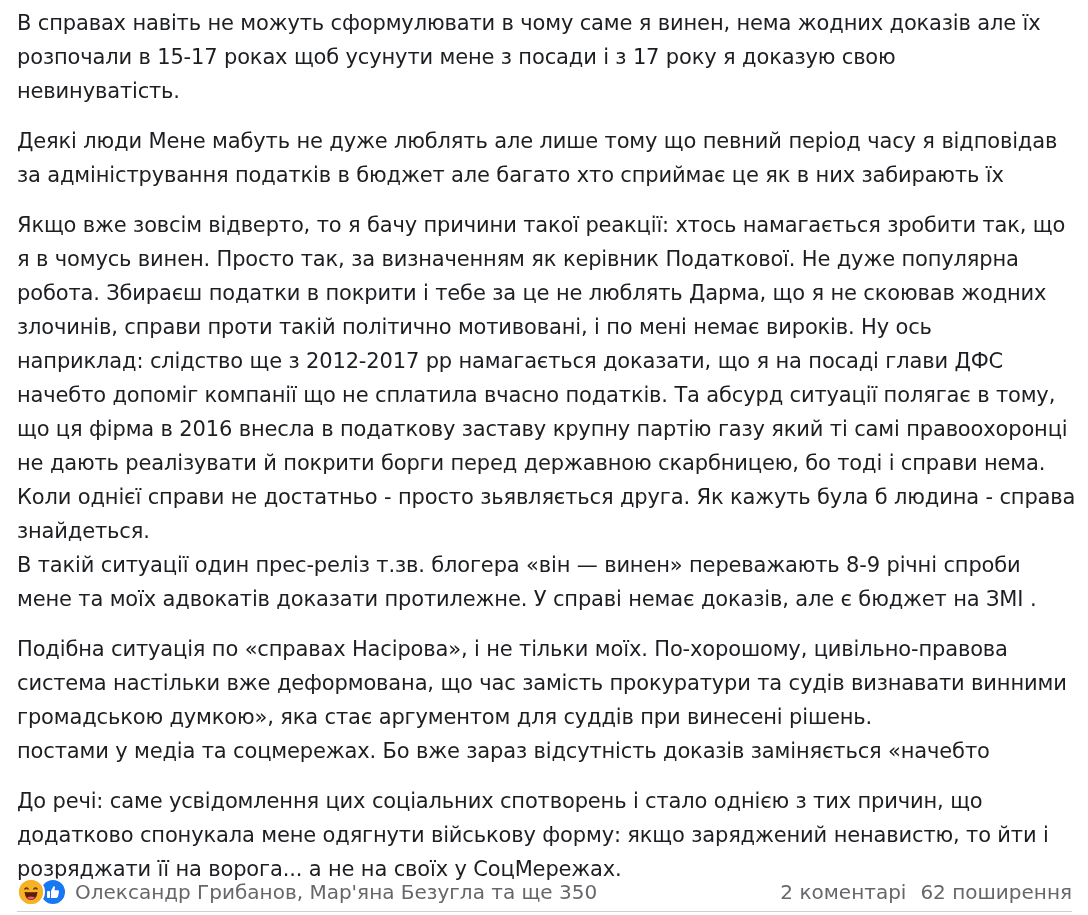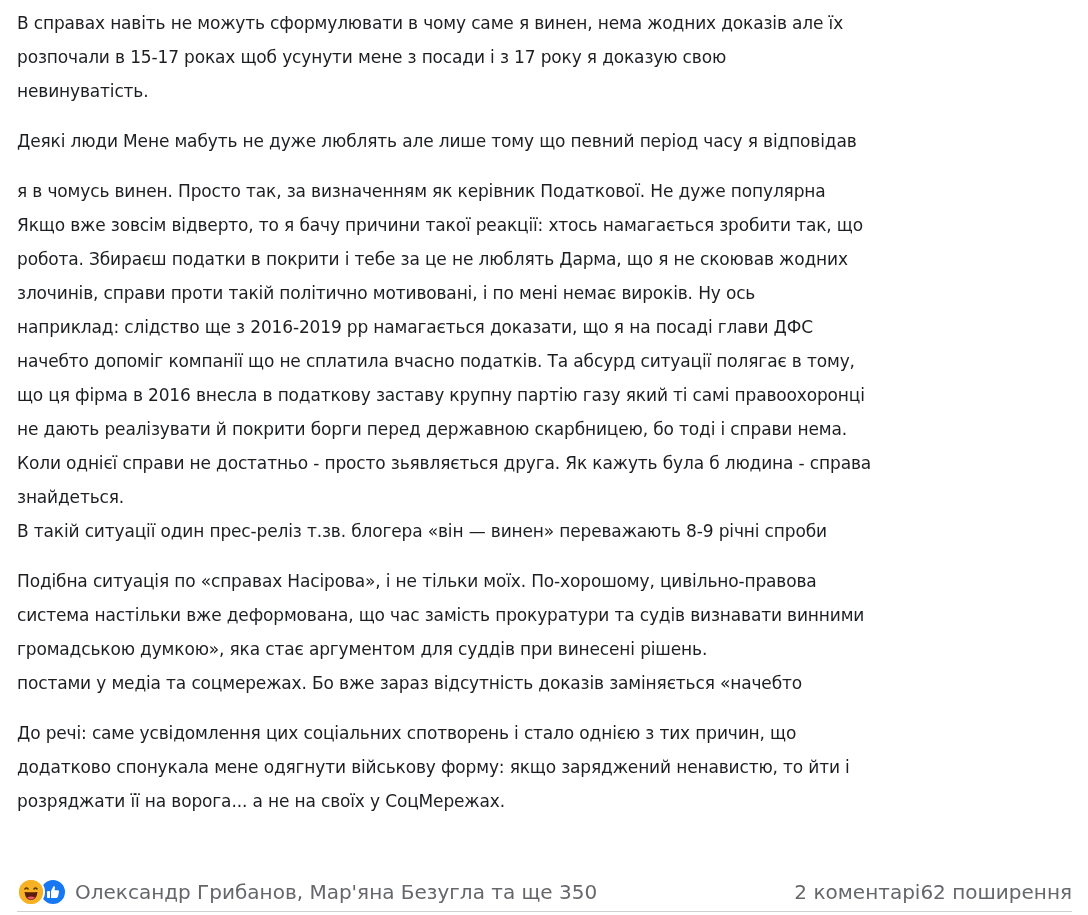--- a/index.html
+++ b/index.html
@@ -9,21 +9,21 @@
     color: #1c1e21;
   }
   .post {
     position: relative;
     padding: 6px 16px 0 17px;
     box-sizing: border-box;
     width: 1088px;
   }
   .para {
     margin: 0 0 16px 0;
-    font-size: 17px;
+    font-size: 21px;
     line-height: 34px;
     letter-spacing: -0.15px;
     color: #1c1e21;
   }
   .line { display: block; white-space: nowrap; }
   .para.tight { margin-bottom: 0; }
   .footer {
     position: absolute;
     left: 17px; right: 16px;
     top: 846px;
@@ -38,51 +38,53 @@
   .reactions { display: flex; align-items: center; }
   .icons { display: flex; align-items: center; margin-right: 8px; }
   .react {
     width: 28px; height: 28px; border-radius: 50%;
     display: inline-flex; align-items: center; justify-content: center;
     border: 2px solid #fff; box-sizing: border-box;
   }
   .react.haha { background: #f7b125; z-index: 2; position: relative; }
   .react.like { background: #1877f2; margin-left: -6px; z-index: 1; position: relative; }
   .names { color: #65676b; }
-  .stats { display: flex; color: #65676b; }
+  .stats { display: flex; gap: 14px; color: #65676b; }
   .stats span { cursor: pointer; }
   .divider {
     position: absolute; left: 17px; right: 16px; top: 911px;
     height: 1px; background: #ced0d4;
   }
 </style>
 </head>
 <body>
 
 <div class="post">
   <p class="para">
     <span class="line">В справах навіть не можуть сформулювати в чому саме я винен, нема жодних доказів але їх</span>
     <span class="line">розпочали в 15-17 роках щоб усунути мене з посади і з 17 року я доказую свою</span>
     <span class="line">невинуватість.</span>
   </p>
   <p class="para">
     <span class="line">Деякі люди Мене мабуть не дуже люблять але лише тому що певний період часу я відповідав</span>
+    <span class="line">за адміністрування податків в бюджет але багато хто сприймає це як в них забирають їх</span>
   </p>
   <p class="para">
+    <span class="line">Якщо вже зовсім відверто, то я бачу причини такої реакції: хтось намагається зробити так, що</span>
     <span class="line">я в чомусь винен. Просто так, за визначенням як керівник Податкової.   Не дуже популярна</span>
-    <span class="line">Якщо вже зовсім відверто, то я бачу причини такої реакції: хтось намагається зробити так, що</span>
     <span class="line">робота. Збираєш податки в покрити і тебе за це не люблять Дарма, що я не скоював жодних</span>
     <span class="line">злочинів, справи проти такій політично мотивовані, і по мені немає вироків. Ну ось</span>
-    <span class="line">наприклад: слідство ще з 2016-2019 рр намагається доказати, що я на посаді глави ДФС</span>
+    <span class="line">наприклад: слідство ще з 2012-2017 рр намагається доказати, що я на посаді глави ДФС</span>
     <span class="line">начебто допоміг компанії що не сплатила вчасно податків. Та абсурд ситуації полягає в тому,</span>
     <span class="line">що ця фірма в 2016 внесла в податкову заставу крупну партію газу який ті самі правоохоронці</span>
     <span class="line">не дають реалізувати й покрити борги перед державною скарбницею, бо тоді і справи нема.</span>
     <span class="line">Коли однієї справи не достатньо - просто зьявляється друга. Як кажуть була б людина - справа</span>
     <span class="line">знайдеться.</span>
     <span class="line">В такій ситуації один прес-реліз т.зв. блогера «він — винен» переважають 8-9 річні спроби</span>
+    <span class="line">мене та моїх адвокатів доказати протилежне.  У справі немає доказів, але є бюджет на ЗМІ .</span>
   </p>
   <p class="para">
     <span class="line">Подібна ситуація по «справах Насірова», і не тільки моїх. По-хорошому, цивільно-правова</span>
     <span class="line">система настільки вже деформована, що час замість прокуратури та судів визнавати винними</span>
     <span class="line">громадською думкою», яка стає аргументом для суддів при винесені рішень.</span>
     <span class="line">постами у медіа та соцмережах. Бо вже зараз відсутність доказів заміняється «начебто</span>
   </p>
   <p class="para tight">
     <span class="line">До речі: саме усвідомлення цих соціальних спотворень і стало однією з тих причин, що</span>
     <span class="line">додатково спонукала мене одягнути військову форму: якщо заряджений ненавистю, то йти і</span>

